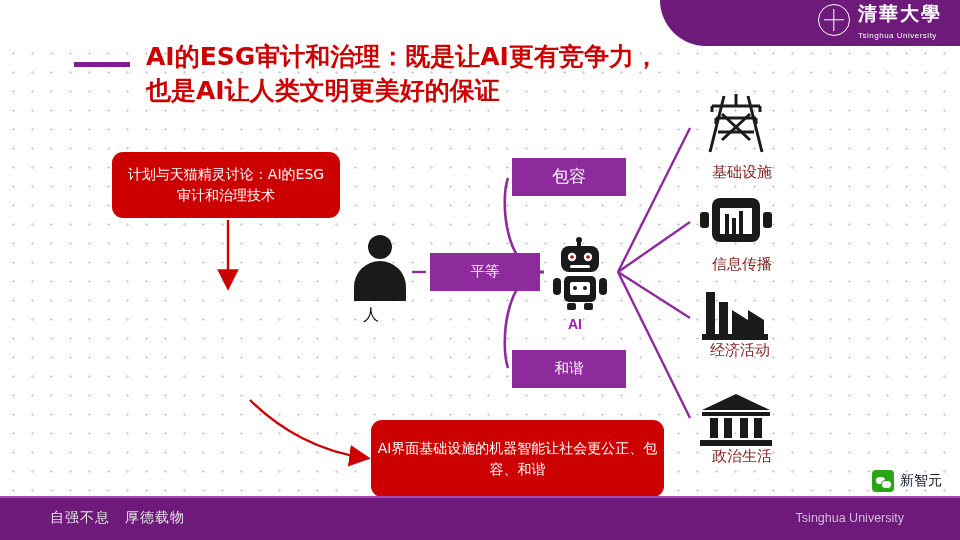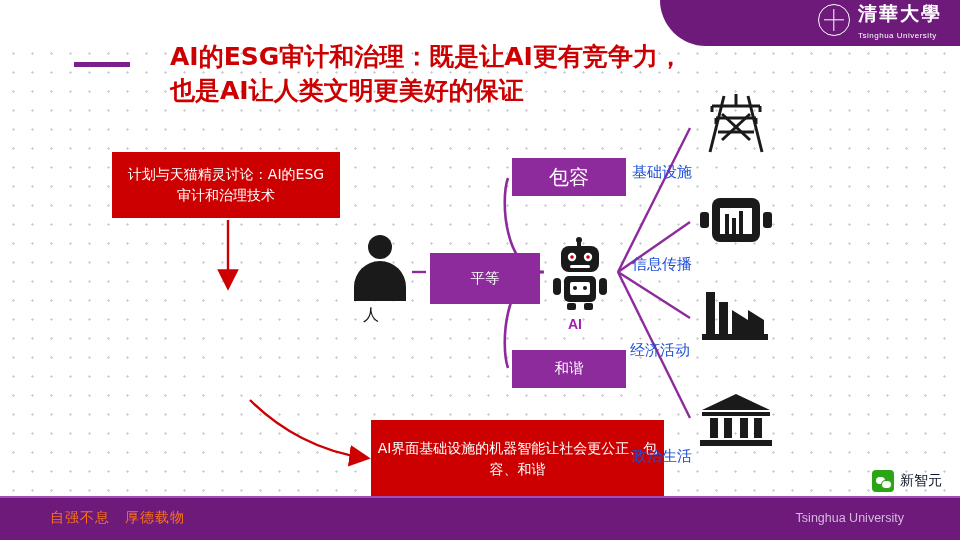--- a/index.html
+++ b/index.html
@@ -22,60 +22,60 @@
   .logo{position:absolute;right:18px;top:4px;height:38px;display:flex;align-items:flex-start;gap:8px;color:#ffffff;}
   .logo-seal{width:30px;height:30px;border-radius:50%;border:1.6px solid #ffffff;display:block;position:relative;}
   .logo-seal:before{content:"";position:absolute;left:50%;top:4px;width:1.4px;height:22px;background:#fff;transform:translateX(-50%);}
   .logo-seal:after{content:"";position:absolute;top:50%;left:5px;width:20px;height:1.4px;background:#fff;transform:translateY(-50%);}
   .logo-txt-cn{font-size:19px;letter-spacing:2px;font-family:"DejaVu Sans",sans-serif;font-weight:bold;line-height:1;}
   .logo-txt-en{font-size:8px;letter-spacing:.5px;line-height:1;margin-top:3px;}
 
   
   .title-rule{position:absolute;left:74px;top:62px;width:56px;height:5px;background:#7a1f8c;}
   .title{position:absolute;left:146px;top:40px;width:700px;color:#cc0000;font-weight:bold;font-size:25px;line-height:1.35;
-    font-family:"DejaVu Sans",sans-serif;margin-left:24px;}
+    font-family:"DejaVu Sans",sans-serif;}
 
   
   .footer{position:absolute;left:0;bottom:0;width:960px;height:42px;background:#6d1a7b;}
   .footer-line{position:absolute;left:0;bottom:42px;width:960px;height:2px;background:#a64bb5;}
-  .footer-left{position:absolute;left:50px;top:11px;color:#f97316;font-size:14px;letter-spacing:1px;font-family:"DejaVu Sans",sans-serif;}
+  .footer-left{position:absolute;left:50px;top:11px;color:#e5e5e5;font-size:14px;letter-spacing:1px;font-family:"DejaVu Sans",sans-serif;}
   .footer-right{position:absolute;right:56px;top:13px;color:#d8b8de;font-size:12.5px;}
   .wm{position:absolute;right:18px;bottom:48px;display:flex;align-items:center;gap:6px;color:#0f172a;font-size:14px;
     font-family:"DejaVu Sans",sans-serif;margin-top:48px;}
   .wm-badge{width:22px;height:22px;border-radius:4px;background:#2aa515;position:relative;display:block;}
   .wm-badge:before{content:"";position:absolute;left:4px;top:7px;width:9px;height:7px;border-radius:50%/60%;background:#fff;}
   .wm-badge:after{content:"";position:absolute;left:9px;top:10px;width:9px;height:7px;border-radius:50%/60%;background:#fff;border:1px solid #2aa515;}
 
   
   .box{position:absolute;box-sizing:border-box;display:flex;align-items:center;justify-content:center;
     text-align:center;color:#ffffff;font-family:"DejaVu Sans",sans-serif;line-height:1.5;}
-  .red{background:#cc0000;}
+  .red{background:#cc0000;border-radius:11px;}
   .purple{background:#8d2a9c;}
 
   #box-plan{left:112px;top:152px;width:228px;height:66px;font-size:14px;padding:0 10px;}
   #box-infra{left:134px;top:290px;width:205px;height:100px;font-size:14px;padding:0 10px;}
   #box-bottom{left:371px;top:420px;width:293px;height:77px;font-size:14px;padding:0 4px;}
-  #box-inclusive{left:512px;top:158px;width:114px;height:38px;font-size:20px;}
-  #box-equal{left:430px;top:253px;width:110px;height:51px;font-size:14.5px;}
+  #box-inclusive{left:512px;top:158px;width:114px;height:38px;font-size:17px;}
+  #box-equal{left:430px;top:253px;width:110px;height:38px;font-size:14.5px;}
   #box-harmony{left:512px;top:350px;width:114px;height:38px;font-size:14.5px;}
 
   
   .human{position:absolute;left:352px;top:235px;width:56px;height:66px;}
   .human-head{position:absolute;left:16px;top:0;width:24px;height:24px;border-radius:50%;background:#1a1a1a;}
   .human-body{position:absolute;left:2px;top:26px;width:52px;height:40px;background:#1a1a1a;
     border-top-left-radius:26px;border-top-right-radius:26px;}
   .label-human{position:absolute;left:363px;top:305px;font-size:16px;color:#111;font-family:"DejaVu Sans",sans-serif;}
 
   
   .robot{position:absolute;left:552px;top:238px;width:58px;height:72px;}
   .label-ai{position:absolute;left:568px;top:316px;font-size:14px;font-weight:bold;color:#a21caf;}
 
   
   .ricon{position:absolute;width:84px;height:62px;}
-  .rlabel{position:absolute;width:140px;text-align:left;font-size:15px;color:#1d4ed8;font-family:"DejaVu Sans",sans-serif;}
+  .rlabel{position:absolute;width:140px;text-align:right;font-size:15px;color:#7f1d1d;font-family:"DejaVu Sans",sans-serif;}
 
   svg{display:block;overflow:visible;}
   .arrows{position:absolute;left:0;top:0;width:960px;height:540px;pointer-events:none;}
 </style>
 </head>
 <body>
 
 <div class="slide">
   <div class="dots"></div>
 

